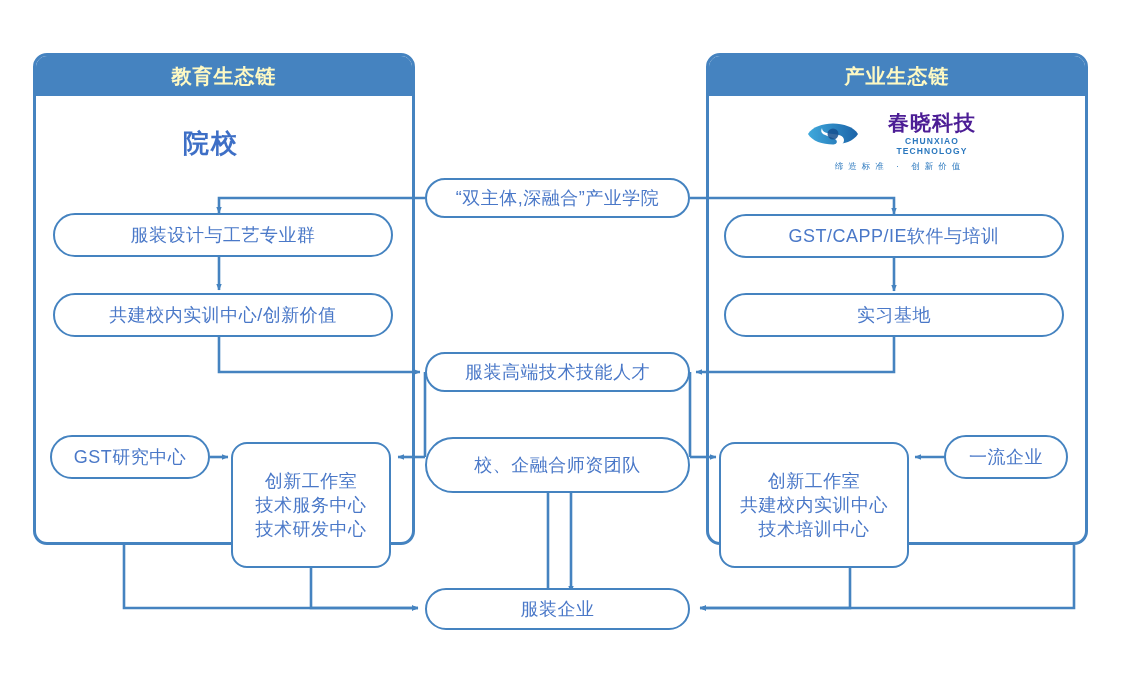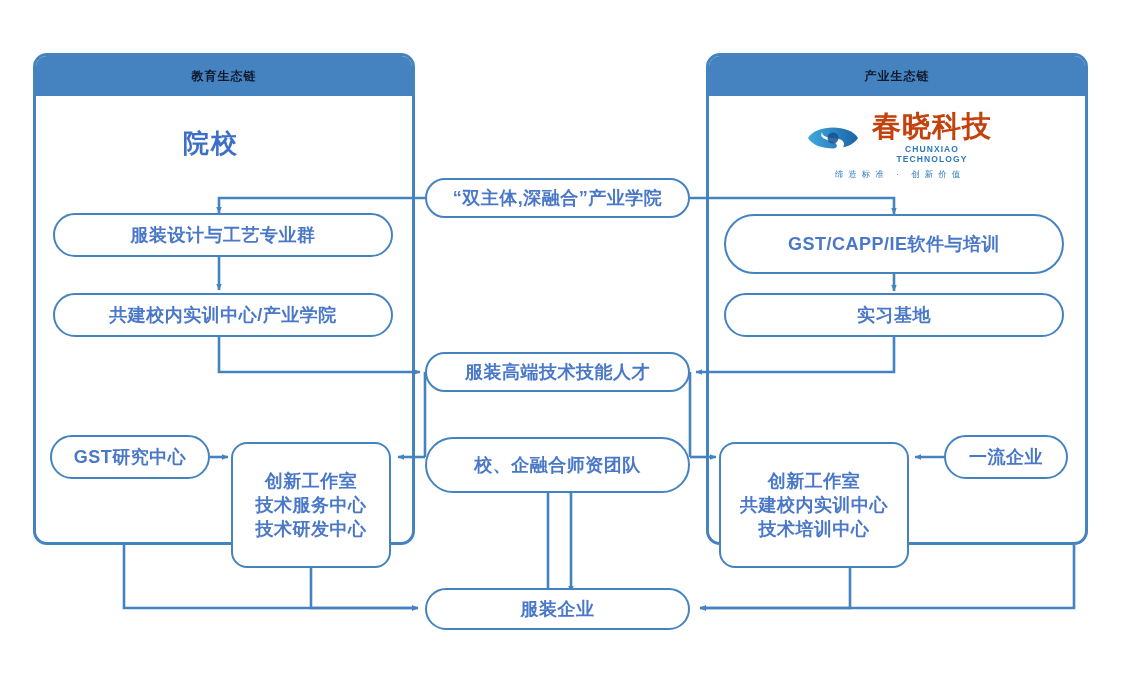--- a/index.html
+++ b/index.html
@@ -6,39 +6,39 @@
   body{width:1129px;height:689px;position:relative;overflow:hidden;
        font-family:"Liberation Sans","DejaVu Sans",sans-serif;}
   #stage{position:absolute;left:0;top:0;width:1129px;height:689px;}
 
   
   .panel{position:absolute;border:3px solid #4583C0;border-radius:14px;
          background:#ffffff;box-sizing:border-box;}
   .panel-head{position:absolute;left:0;top:0;right:0;height:40px;
               background:#4583C0;border-radius:11px 11px 0 0;
               display:flex;align-items:center;justify-content:center;
-              color:#0f172a;font-size:12px;font-weight:bold;letter-spacing:1px;}
+              color:#fef9c3;font-size:20px;font-weight:bold;letter-spacing:1px;}
 
   
   .node{position:absolute;box-sizing:border-box;border:2.5px solid #4583C0;
         background:#ffffff;color:#4A78C8;display:flex;align-items:center;
-        justify-content:center;text-align:center;font-size:18px;font-weight:bold;
+        justify-content:center;text-align:center;font-size:18px;font-weight:normal;
         letter-spacing:.5px;line-height:1.35;z-index:5;}
   .pill{border-radius:999px;}
   .rrect{border-radius:16px;margin-top:46px;}
   .node.multi{flex-direction:column;}
   .node .ln{display:block;}
 
   .title-text{position:absolute;color:#3E6FC6;font-size:26px;font-weight:bold;
               letter-spacing:2px;}
 
   
   .logo{position:absolute;display:flex;flex-direction:column;align-items:center;}
   .logo-row{display:flex;align-items:center;gap:8px;}
-  .logo-cn{font-size:29px;font-weight:bold;color:#c2410c;letter-spacing:1px;
+  .logo-cn{font-size:21px;font-weight:bold;color:#4c1d95;letter-spacing:1px;
            line-height:1;text-align:center;}
   .logo-en{font-size:8.5px;font-weight:bold;color:#2B78BE;letter-spacing:1.1px;
            margin-top:3px;text-align:center;}
   .logo-slogan{font-size:8.5px;color:#2B78BE;letter-spacing:5px;margin-top:5px;}
   .logo-mark{width:56px;height:38px;flex:0 0 auto;}
 
   svg.wires{position:absolute;left:0;top:0;width:1129px;height:689px;
             z-index:1;pointer-events:none;}
 </style>
 </head>
@@ -95,21 +95,21 @@
   <div class="panel" style="left:33px;top:53px;width:382px;height:492px;">
     <div class="panel-head">
       <span>教育生态链</span>
     </div>
   </div>
 
   <div class="title-text" style="left:183px;top:126px;">院校</div>
 
   <div class="node pill" style="left:53px;top:213px;width:340px;height:44px;">服装设计与工艺专业群</div>
 
-  <div class="node pill" style="left:53px;top:293px;width:340px;height:44px;">共建校内实训中心/产业学院</div>
+  <div class="node pill" style="left:53px;top:293px;width:340px;height:44px;">共建校内实训中心/创新价值</div>
 
   <div class="node pill" style="left:50px;top:435px;width:160px;height:44px;">GST研究中心</div>
 
   <div class="node rrect multi" style="left:231px;top:396px;width:160px;height:126px;">
     <span class="ln">创新工作室</span>
     <span class="ln">技术服务中心</span>
     <span class="ln">技术研发中心</span>
   </div>
 
   <div class="panel" style="left:706px;top:53px;width:382px;height:492px;">
@@ -133,21 +133,21 @@
         <circle cx="56" cy="38" r="11" fill="#16508F" opacity="0.85"></circle>
       </svg>
       <div style="display:flex;flex-direction:column;align-items:center;">
         <div class="logo-cn">春晓科技</div>
         <div class="logo-en">CHUNXIAO TECHNOLOGY</div>
       </div>
     </div>
     <div class="logo-slogan">缔造标准 · 创新价值</div>
   </div>
 
-  <div class="node pill" style="left:724px;top:214px;width:340px;height:60px;">GST/CAPP/IE软件与培训</div>
+  <div class="node pill" style="left:724px;top:214px;width:340px;height:44px;">GST/CAPP/IE软件与培训</div>
 
   <div class="node pill" style="left:724px;top:293px;width:340px;height:44px;">实习基地</div>
 
   <div class="node pill" style="left:944px;top:435px;width:124px;height:44px;">一流企业</div>
 
   <div class="node rrect multi" style="left:719px;top:396px;width:190px;height:126px;">
     <span class="ln">创新工作室</span>
     <span class="ln">共建校内实训中心</span>
     <span class="ln">技术培训中心</span>
   </div>

